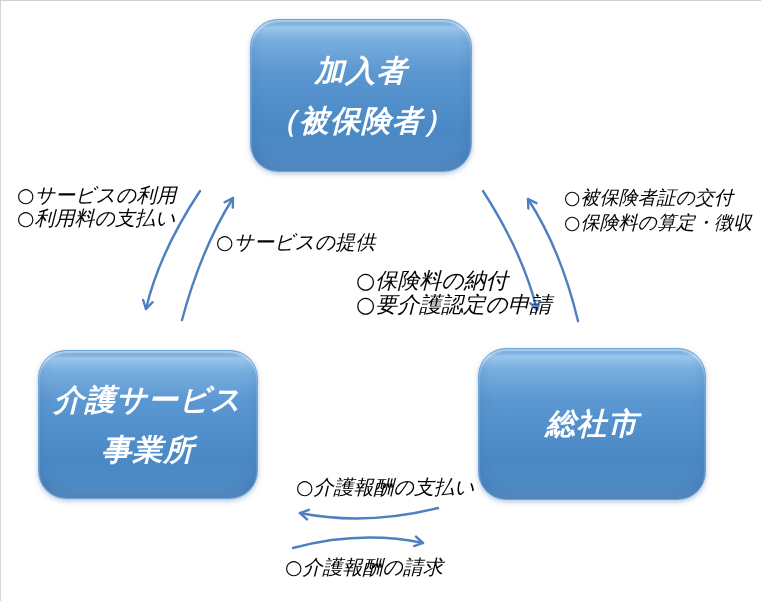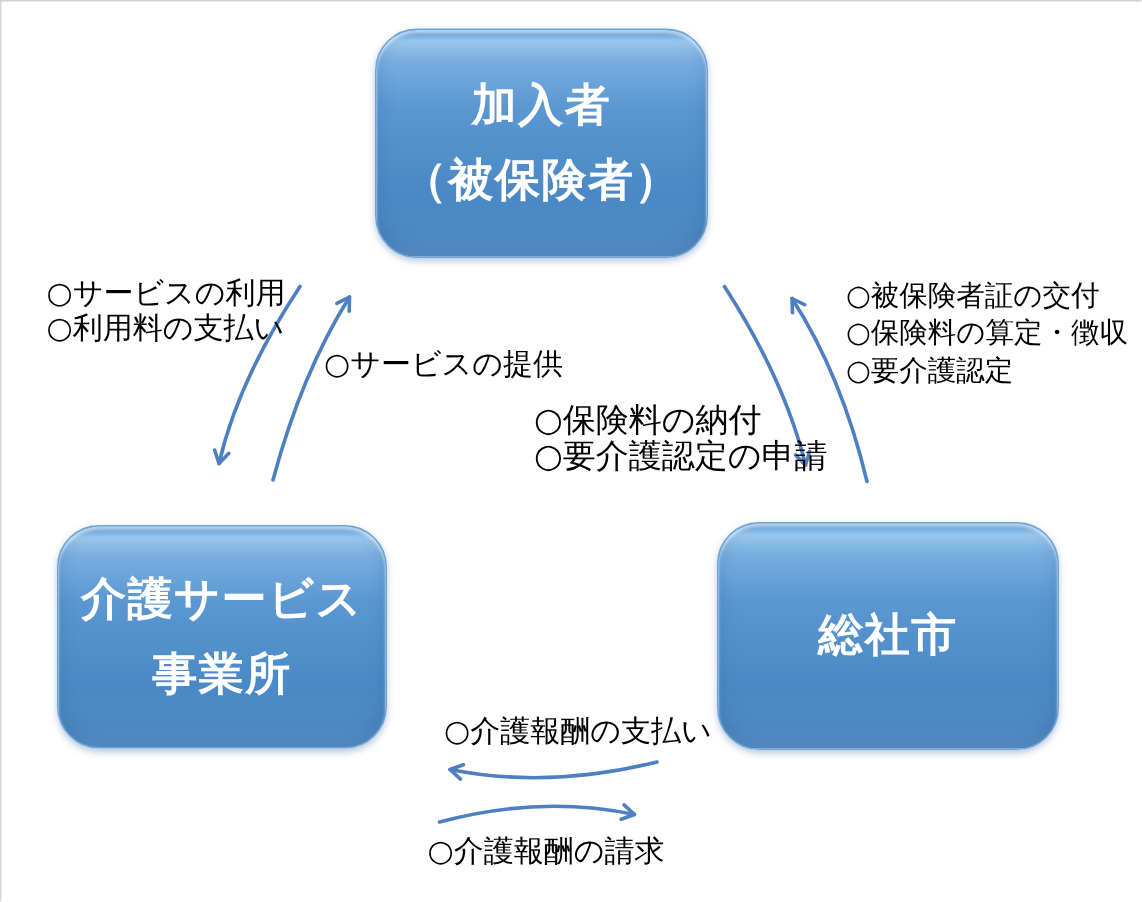--- a/index.html
+++ b/index.html
@@ -5,20 +5,21 @@
   html, body { margin: 0; padding: 0; background: #ffffff; }
   .frame {
     position: relative;
     width: 761px;
     height: 601px;
     background: #ffffff;
     overflow: hidden;
     font-family: "DejaVu Sans", "Liberation Sans", sans-serif;
     
     box-shadow: inset 0 1px 0 #d0d0d0, inset 1px 0 0 #d6d6d6;
+    font-style: italic;
   }
 
   svg.arrows {
     position: absolute;
     left: 0; top: 0;
     width: 761px; height: 601px;
     pointer-events: none;
   }
   svg.arrows path.arc {
     fill: none;
@@ -54,21 +55,21 @@
   .node-city     { left: 478px; top: 348px; width: 226px; height: 150px; }
 
   .label {
     position: absolute;
     color: #000000;
     white-space: nowrap;
     font-size: 20px;
     line-height: 23px;
   }
   .label div { white-space: nowrap; }
-  .label-member-provider { left: 31px;  top: 184px; }
+  .label-member-provider { left: 17px;  top: 184px; }
   .label-provider-member { left: 216px; top: 231px; }
   .label-city-member     { left: 564px; top: 185px; font-size: 19px; line-height: 25px; }
   .label-member-city     { left: 356px; top: 269px; font-size: 22px; line-height: 24px; }
   .label-city-provider   { left: 280px; top: 476px; margin-left: 16px; }
   .label-provider-city   { left: 285px; top: 556px; }
 </style>
 </head>
 <body>
 
 <div class="frame">
@@ -106,21 +107,20 @@
     <div>○利用料の支払い</div>
   </div>
 
   <div class="label label-provider-member">
     <div>○サービスの提供</div>
   </div>
 
   <div class="label label-city-member">
     <div>○被保険者証の交付</div>
     <div>○保険料の算定・徴収</div>
-    <div>○要介護認定</div>
   </div>
 
   <div class="label label-member-city">
     <div>○保険料の納付</div>
     <div>○要介護認定の申請</div>
   </div>
 
   <div class="label label-city-provider">
     <div>○介護報酬の支払い</div>
   </div>

